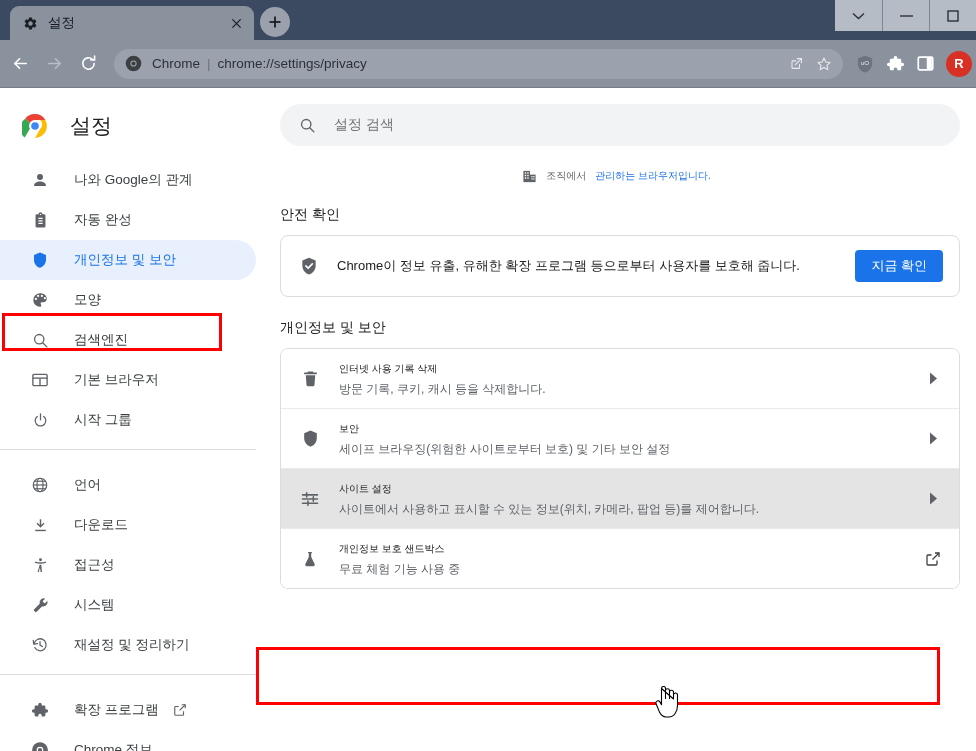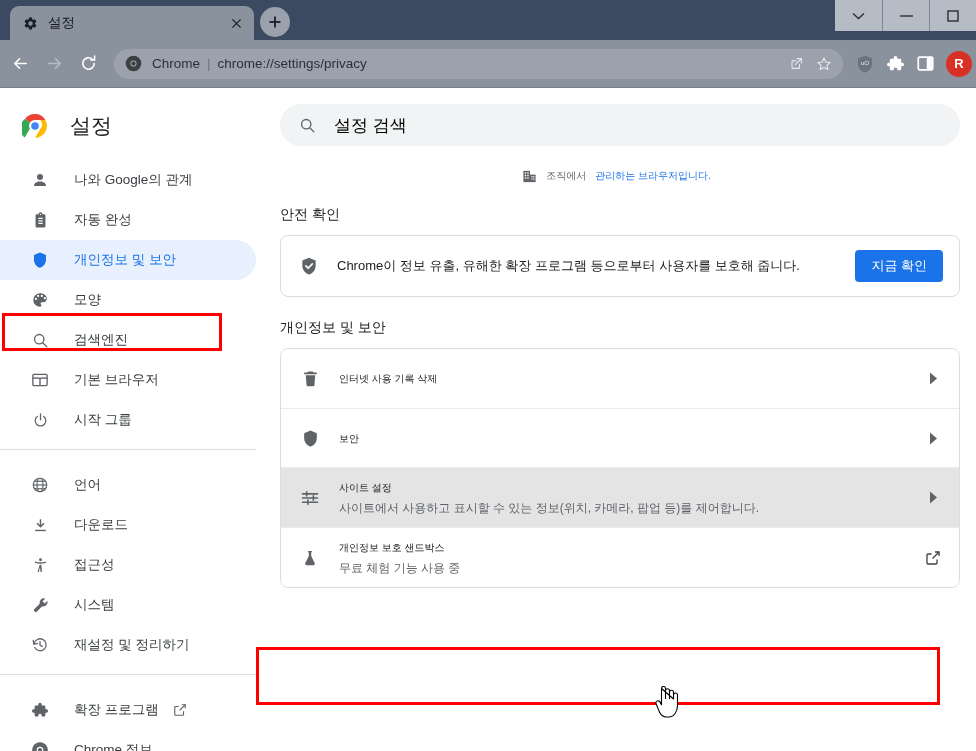--- a/index.html
+++ b/index.html
@@ -202,21 +202,21 @@
   }
   .searchbar {
     margin: 16px 16px 0 24px;
     height: 42px;
     background: #f1f3f4;
     border-radius: 21px;
     display: flex; align-items: center;
     padding: 0 18px;
   }
   .search-icon { width: 18px; height: 18px; flex: 0 0 18px; margin-right: 18px; color: #5f6368; display:flex; align-items:center; justify-content:center;}
-  .search-ph { font-size: 17px; color: #000000; }
+  .search-ph { font-size: 14px; color: #737373; }
 
   .managed {
     display: flex; align-items: center; justify-content: center;
     gap: 9px;
     margin-top: 22px;
     font-size: 10px;
     color: #5f6368;
   }
   .managed-icon { width: 16px; height: 16px; display:flex; align-items:center; justify-content:center; color:#5f6368; }
   .managed-link { color: #1a73e8; }
@@ -624,37 +624,39 @@
       <div class="card">
 
         <div class="list-row">
           <span class="lr-icon">
             <svg width="19" height="19" viewBox="0 0 24 24" fill="currentColor">
                 <path d="M9 3h6l1 1.5h4V6.5H4V4.5h4zM6 8h12l-1 12.2a1.8 1.8 0 0 1-1.8 1.6H8.8A1.8 1.8 0 0 1 7 20.2z"></path>
               </svg>
           </span>
           <span class="lr-body">
             <span class="lr-title" style="display:block">인터넷 사용 기록 삭제</span>
+            <span class="lr-sub" style="display:block">방문 기록, 쿠키, 캐시 등을 삭제합니다.</span>
           </span>
           <span class="lr-chevron">
             <svg width="9" height="13" viewBox="0 0 9 13" fill="currentColor">
                 <polygon points="1,0.5 8,6.5 1,12.5"></polygon>
               </svg>
           </span>
         </div>
 
 
         <div class="list-row">
           <span class="lr-icon">
             <svg width="19" height="19" viewBox="0 0 24 24" fill="currentColor">
                 <path d="M12 2 4 5.3v6.2c0 5 3.4 9.7 8 10.8 4.6-1.1 8-5.8 8-10.8V5.3z"></path>
               </svg>
           </span>
           <span class="lr-body">
             <span class="lr-title" style="display:block">보안</span>
+            <span class="lr-sub" style="display:block">세이프 브라우징(위험한 사이트로부터 보호) 및 기타 보안 설정</span>
           </span>
           <span class="lr-chevron">
             <svg width="9" height="13" viewBox="0 0 9 13" fill="currentColor">
                 <polygon points="1,0.5 8,6.5 1,12.5"></polygon>
               </svg>
           </span>
         </div>
 
         <div class="list-row highlighted">
           <span class="lr-icon">

